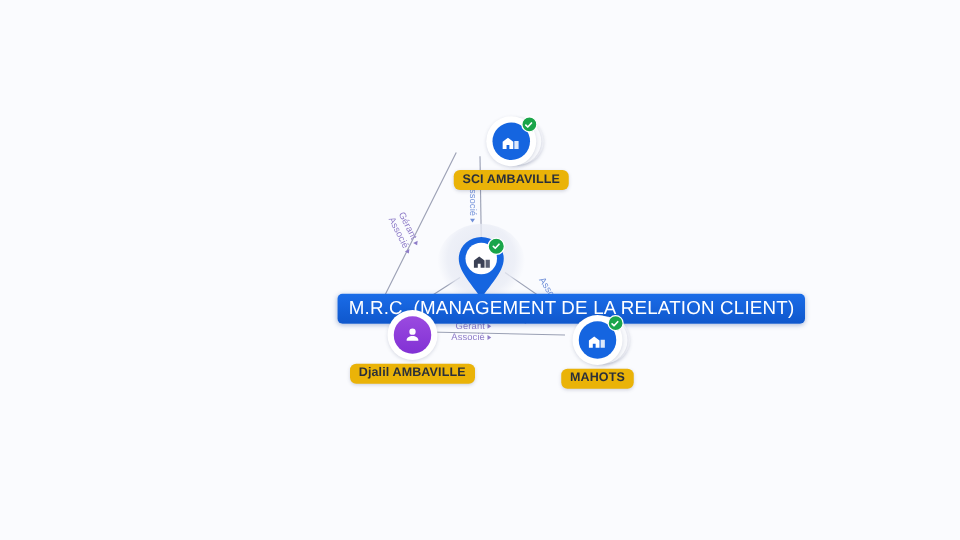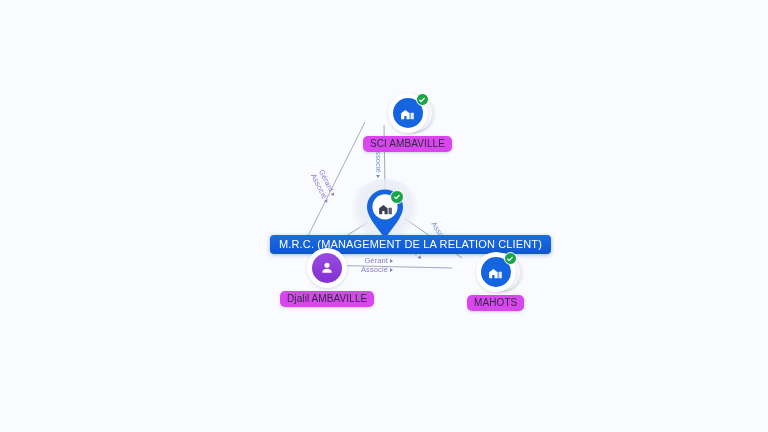--- a/index.html
+++ b/index.html
@@ -131,34 +131,35 @@
     display: flex;
     align-items: center;
     justify-content: center;
     box-sizing: border-box;
   }
   .badge-check svg { display:block; }
 
   
   .node-caption {
     margin-top: 3px;
-    background: #d946ef;
+    background: #eab308;
     border-radius: 5px;
     padding: 2px 7px 3px 7px;
     font-size: 10px;
     color: #2a2f3a;
     white-space: nowrap;
     box-shadow: 0 1px 3px rgba(60,70,110,0.22);
     letter-spacing: 0.1px;
+    font-weight: bold;
   }
 
   
   #node-sci-ambaville { left: 363px; top: 93px; }
   #node-djalil-alibhaye { left: 280px; top: 248px; }
-  #node-mahots { left: 467px; top: 252px; }
+  #node-mahots { left: 449px; top: 252px; }
 
   
   #node-mrc {
     position: absolute;
     left: 362px;
     top: 188px;
     display: flex;
     flex-direction: column;
     align-items: center;
   }
@@ -187,21 +188,21 @@
   }
 
   
   #label-mrc {
     position: absolute;
     left: 270px;
     top: 235px;
     background: #1565e0;
     background: linear-gradient(180deg,#1a6ce8,#0f57cc);
     color: #ffffff;
-    font-size: 11px;
+    font-size: 15px;
     letter-spacing: 0.15px;
     padding: 3px 9px 4px 9px;
     border-radius: 4px;
     white-space: nowrap;
     box-shadow: 0 1px 4px rgba(20,60,140,0.35);
   }
 </style>
 </head>
 <body>
 

